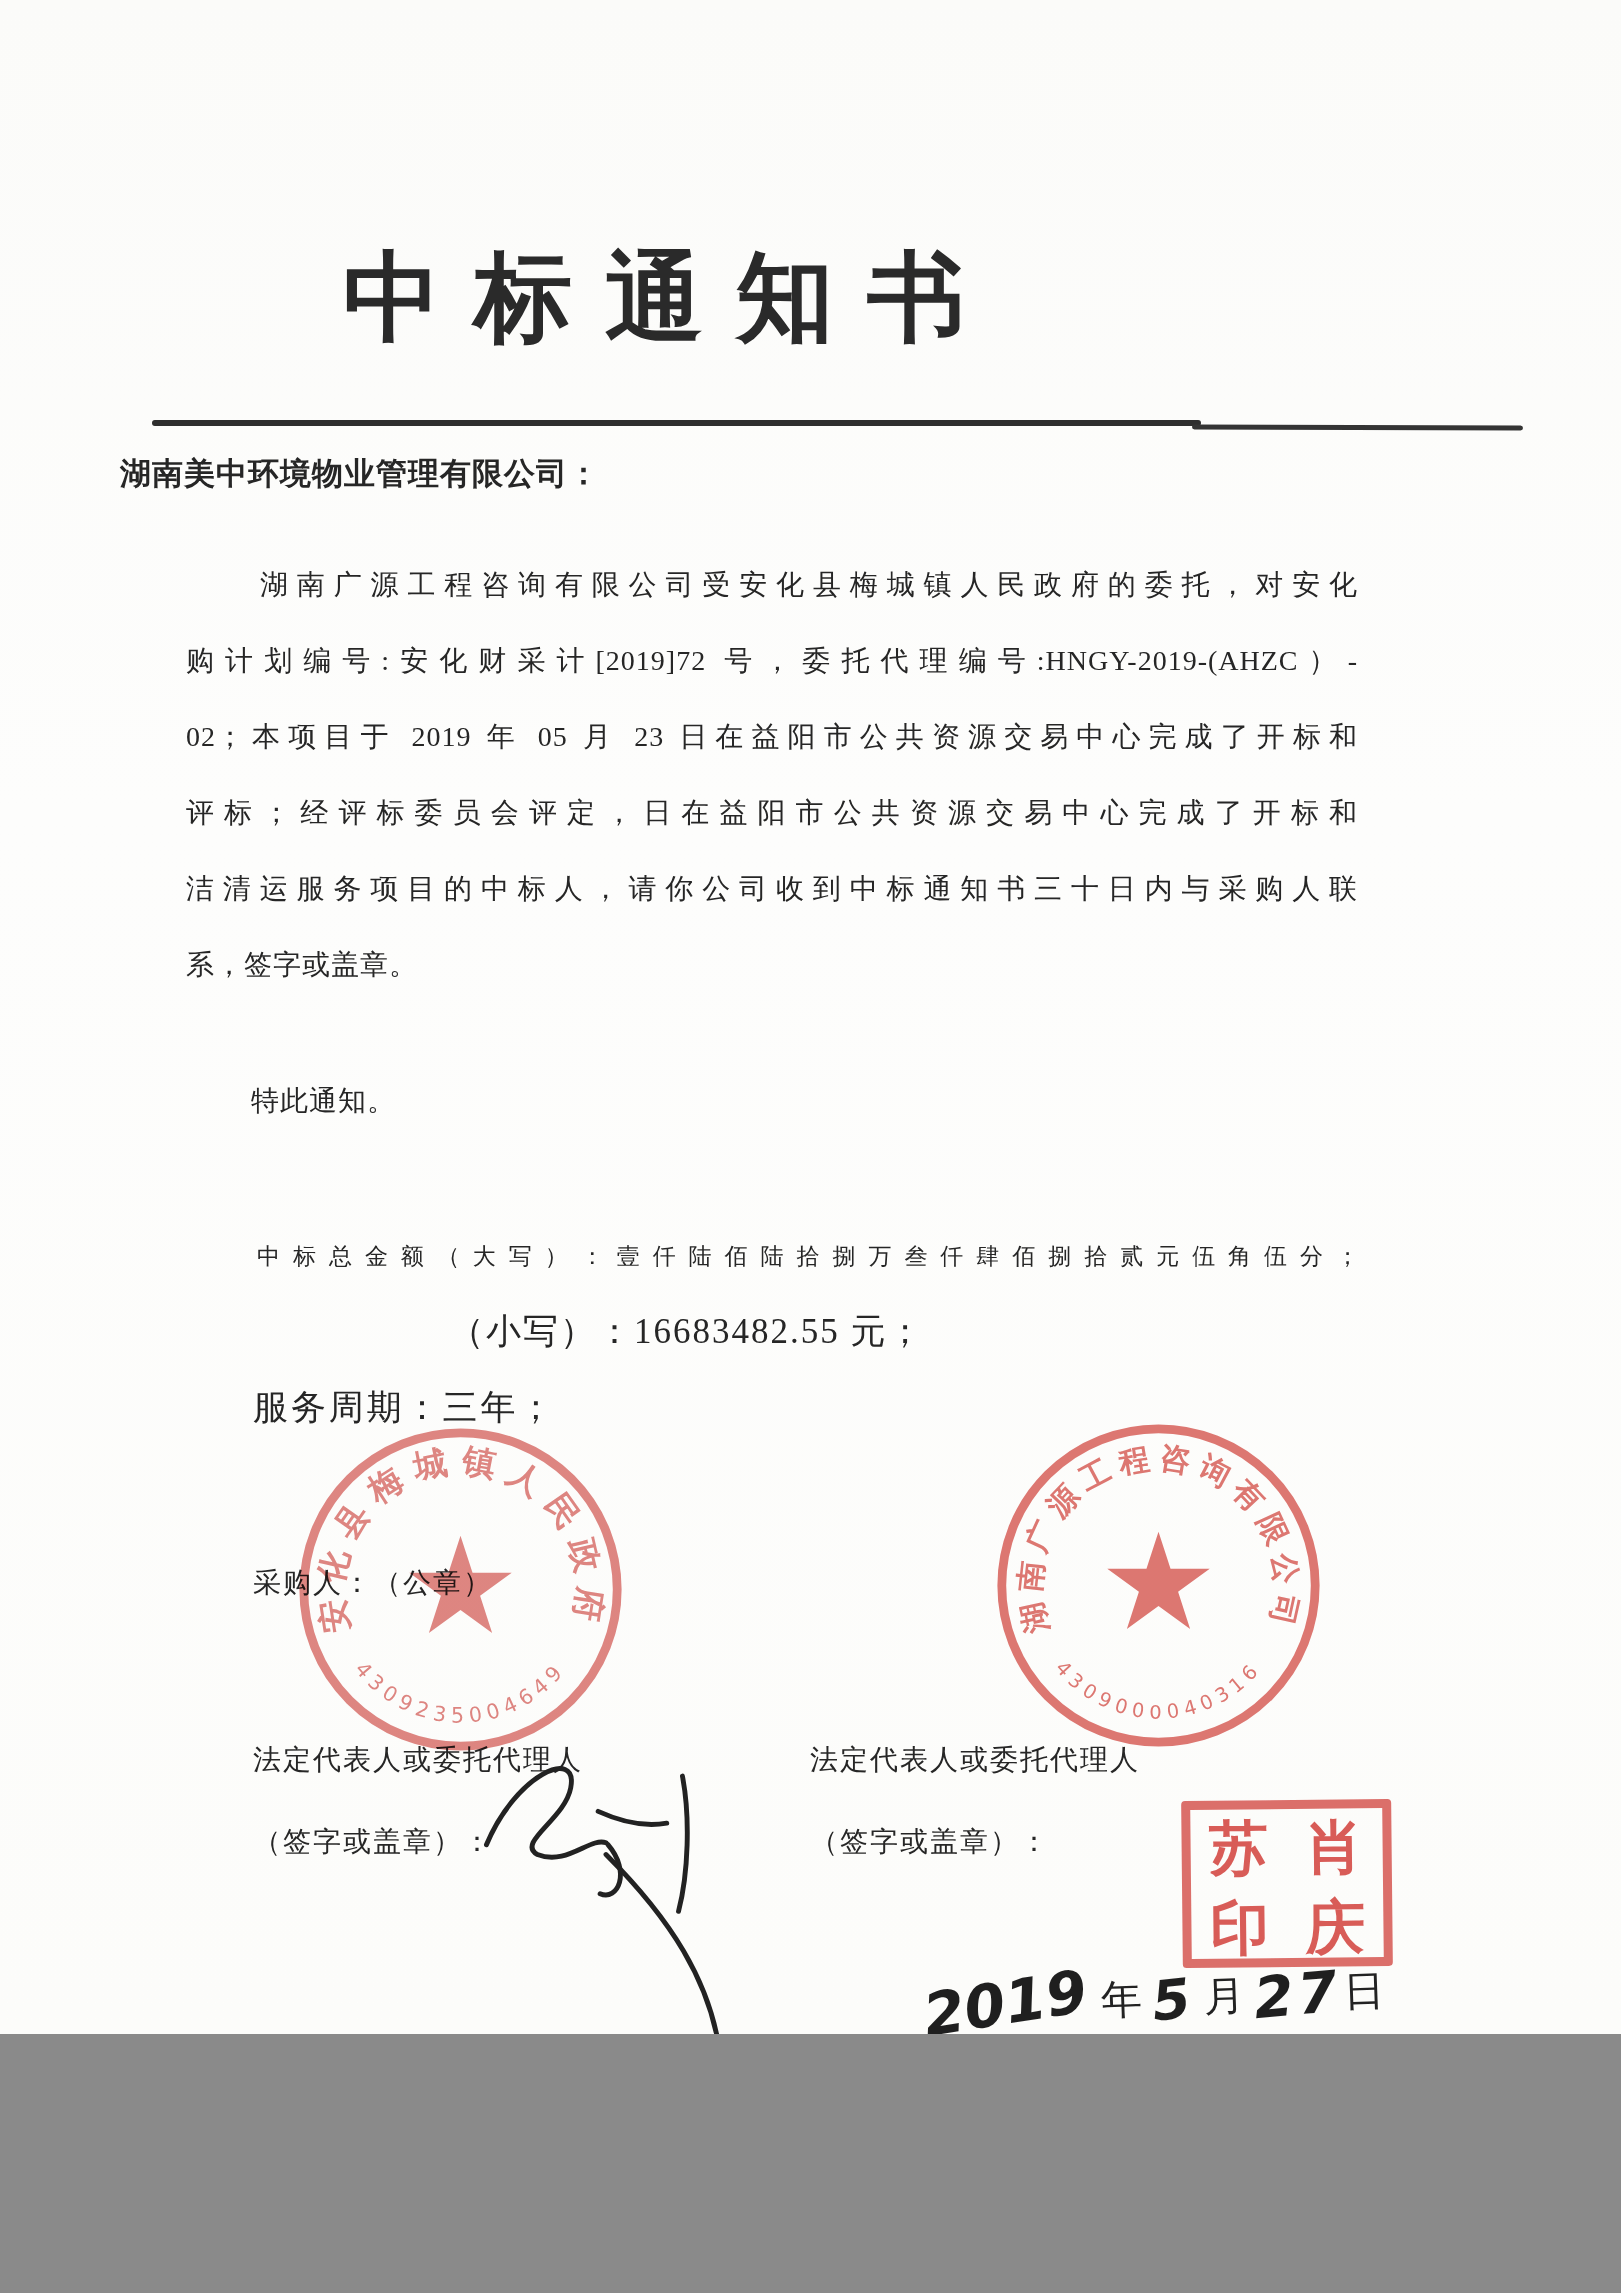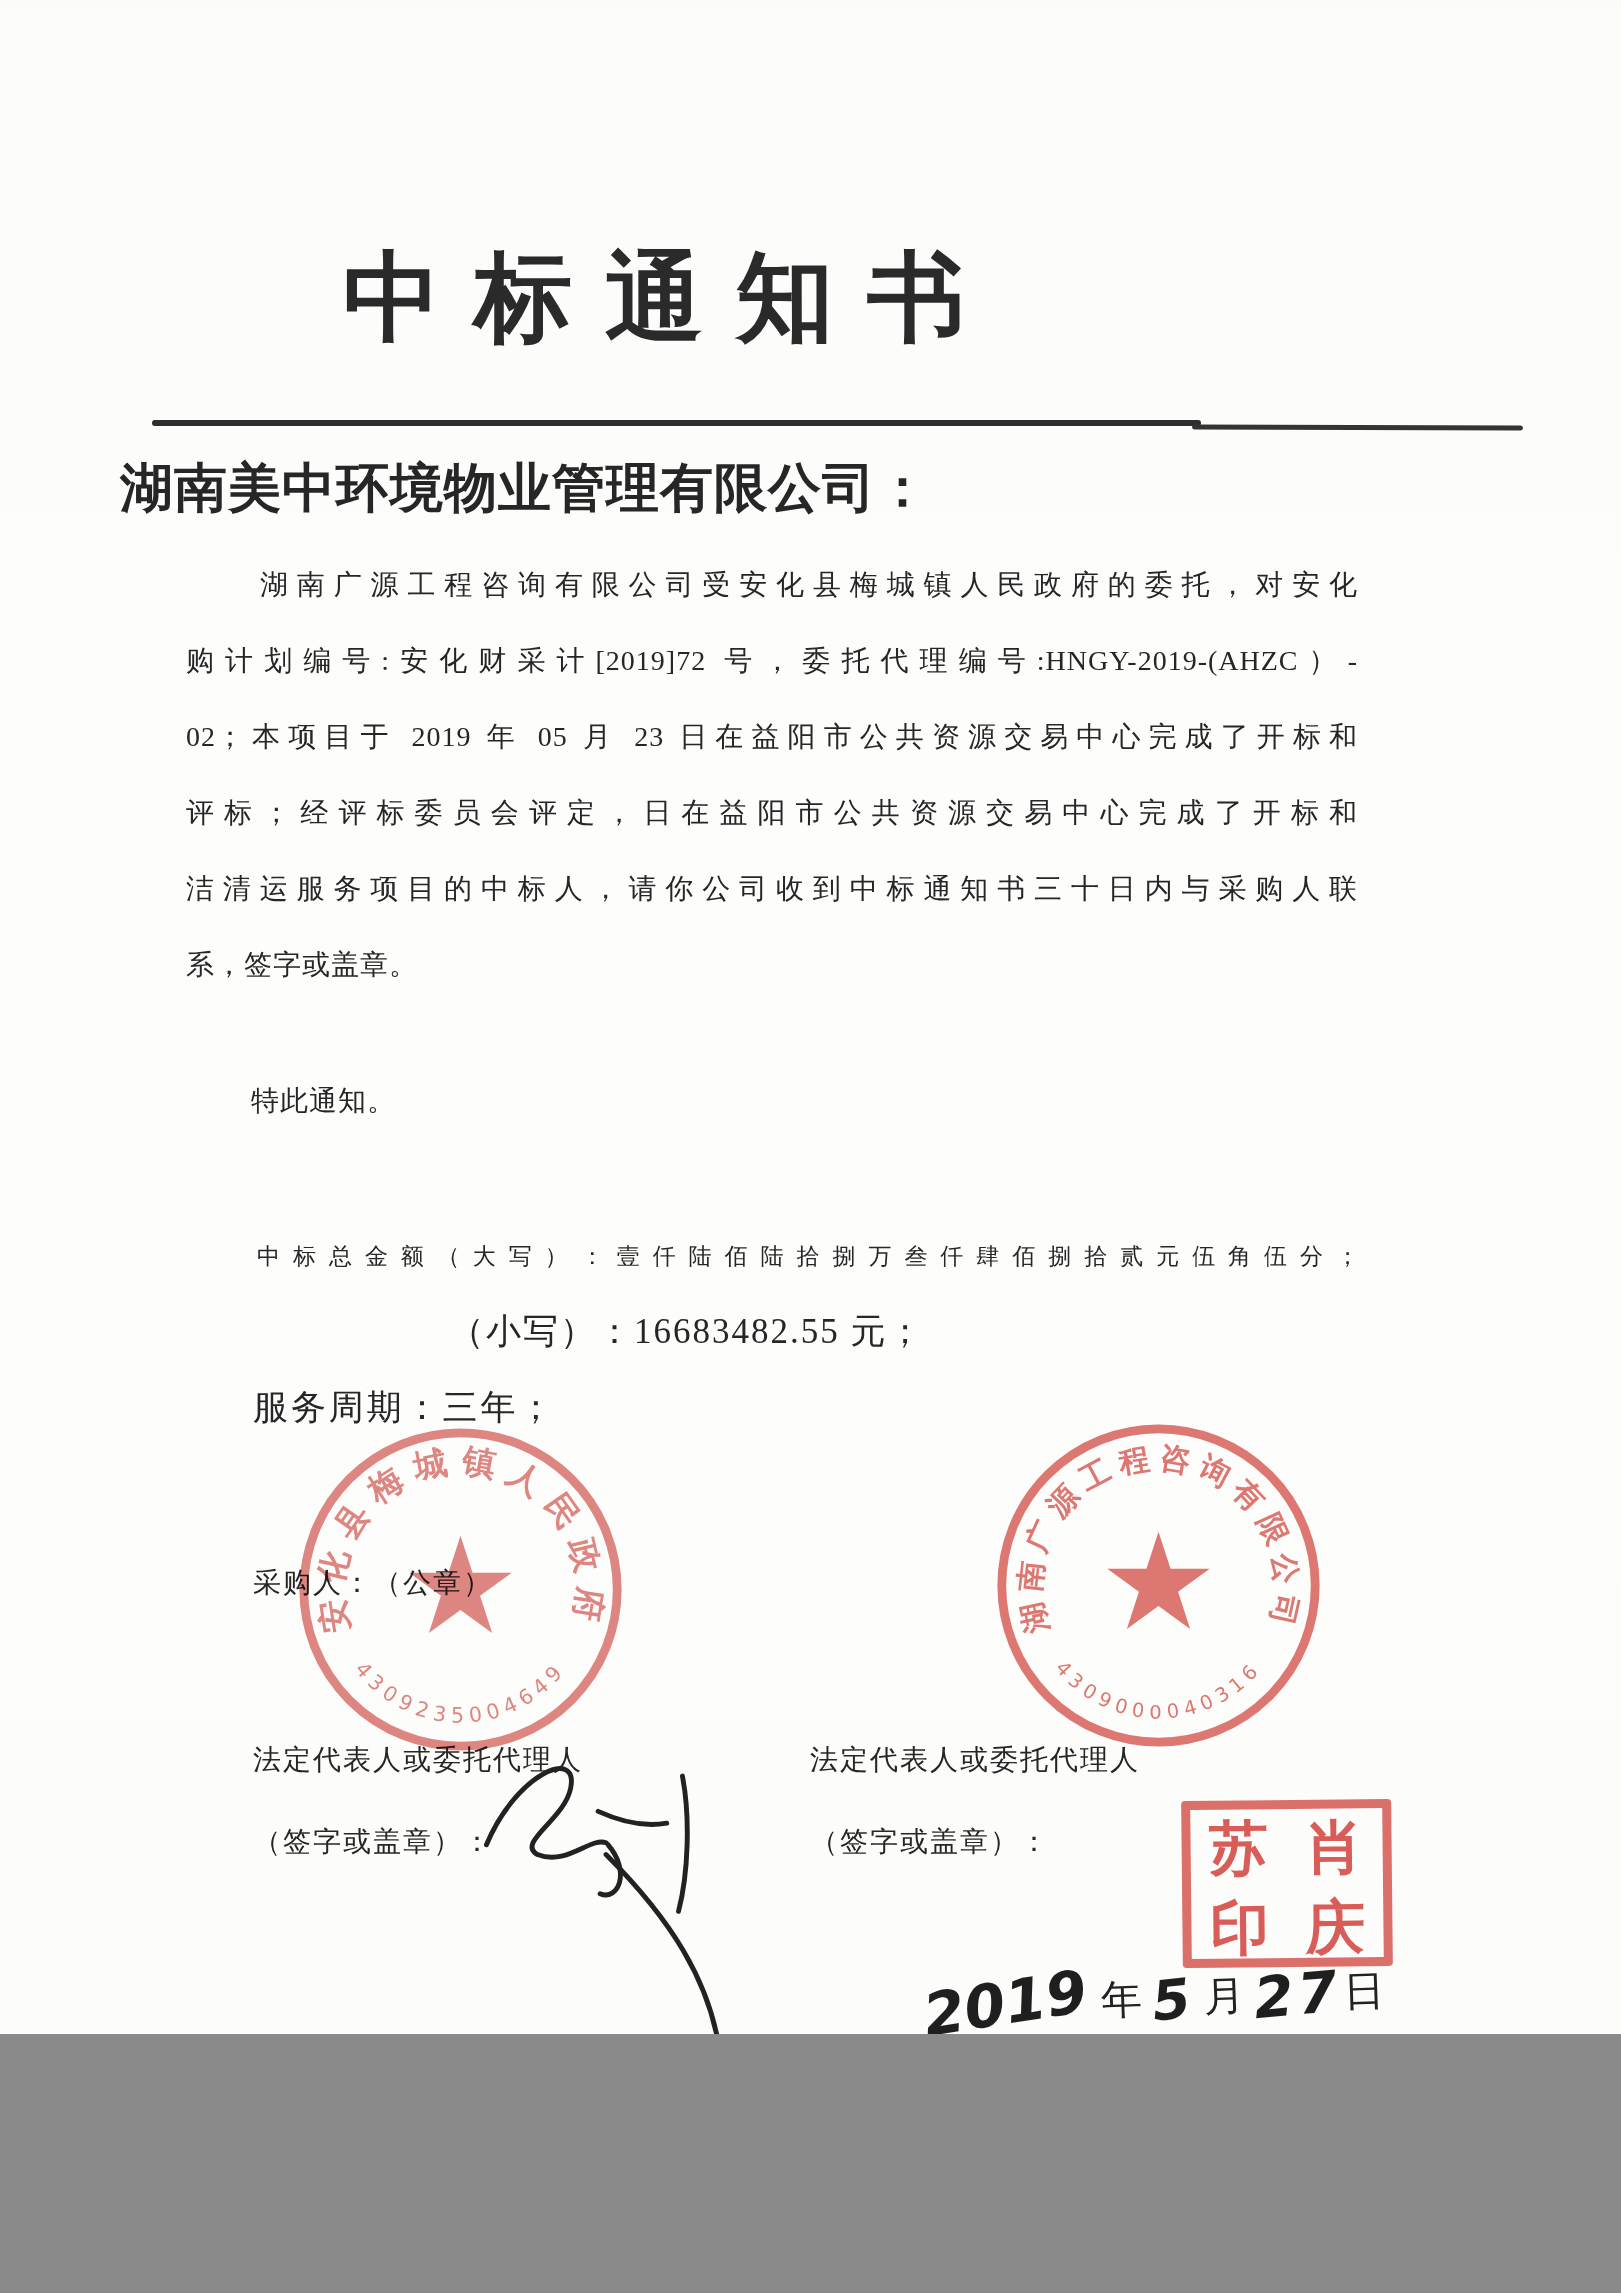--- a/index.html
+++ b/index.html
@@ -9,21 +9,21 @@
     font-family:"Liberation Serif","DejaVu Serif",serif;
     color:#262626;overflow:hidden;
   }
   .abs{position:absolute;}
   .doc-title{
     top:233px;left:343px;font-size:98px;font-weight:700;
     letter-spacing:33px;white-space:nowrap;color:#2a2a2a;
   }
   .rule-a{top:420px;left:152px;width:1049px;height:5.9px;background:#2e2e2e;border-radius:2.9px;}
   .rule-b{top:425px;left:1192px;width:331px;height:4.9px;background:#343434;border-radius:2.9px;transform:rotate(0.15deg);}
-  .addressee{top:453px;left:120px;font-size:53px;font-weight:700;letter-spacing:1px;}
+  .addressee{top:453px;left:120px;font-size:31px;font-weight:700;letter-spacing:1px;}
   .body-par{top:547px;left:186px;width:1172px;}
   .bline{
     height:76px;line-height:76px;font-size:28px;overflow:hidden;
     text-align:justify;text-align-last:justify;letter-spacing:1px;
   }
   .bline.indent{padding-left:74px;}
   .bline.last{text-align-last:left;}
   .closing{top:1082px;left:251px;font-size:28px;letter-spacing:1px;}
   .amount-cap{
     top:1231px;left:257px;width:1102px;font-size:23px;overflow:hidden;white-space:nowrap;

